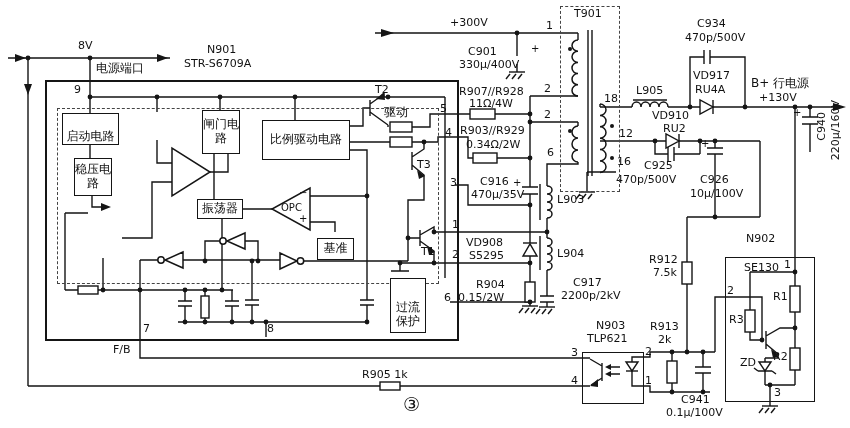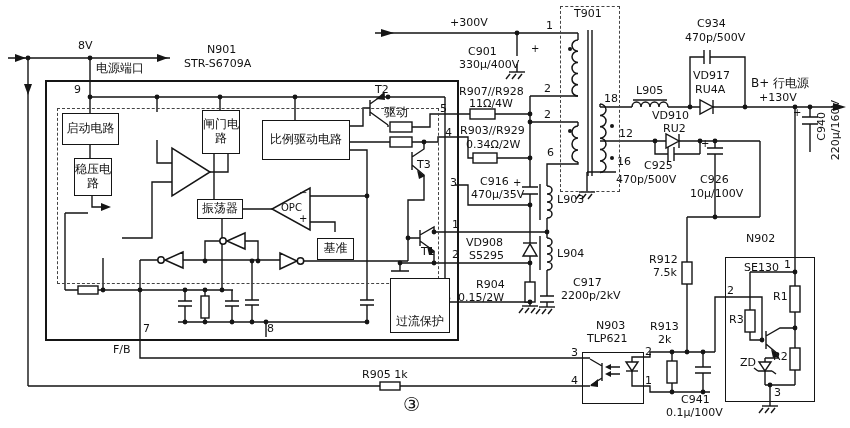--- a/index.html
+++ b/index.html
@@ -238,39 +238,39 @@
       <use href="#gnd" x="770" y="406"></use>
     </g>
   </svg>
 
   <div class="frame" style="left:45px;top:80px;width:410px;height:257px;"></div>
   <div class="dashed" style="left:57px;top:108px;width:380px;height:174px;"></div>
   <div class="dashed" style="left:560px;top:6px;width:58px;height:184px;"></div>
   <div class="frame thin" style="left:582px;top:352px;width:60px;height:50px;"></div>
   <div class="frame thin" style="left:725px;top:257px;width:88px;height:143px;"></div>
 
-  <div class="blk" style="left:62px;top:113px;width:55px;height:30px;">
+  <div class="blk" style="left:62px;top:113px;width:55px;height:30px;align-items:flex-end;">
       <span>启动电路</span>
     </div>
   <div class="blk" style="left:74px;top:158px;width:36px;height:36px;">
       <span>稳压电路</span>
     </div>
   <div class="blk" style="left:262px;top:120px;width:86px;height:38px;">
       <span>比例驱动电路</span>
     </div>
   <div class="blk" style="left:202px;top:110px;width:36px;height:42px;">
       <span>闸门电路</span>
     </div>
   <div class="blk" style="left:197px;top:199px;width:44px;height:18px;">
       <span>振荡器</span>
     </div>
   <div class="blk" style="left:317px;top:232px;width:35px;height:20px;margin-top:6px;">
       <span>基准</span>
     </div>
-  <div class="blk" style="left:390px;top:278px;width:60px;height:55px;align-items:flex-end;padding-bottom:3px;box-sizing:border-box;">
+  <div class="blk" style="left:390px;top:278px;width:36px;height:55px;align-items:flex-end;padding-bottom:3px;box-sizing:border-box;">
       <span>过流保护</span>
     </div>
 
   <div class="L" style="left:78px;top:40px;">8V</div>
   <div class="L cjk" style="left:96px;top:62px;">电源端口</div>
   <div class="L" style="left:74px;top:84px;">9</div>
   <div class="L" style="left:207px;top:44px;">N901</div>
   <div class="L" style="left:184px;top:58px;">STR-S6709A</div>
 
   <div class="L" style="left:450px;top:17px;">+300V</div>

